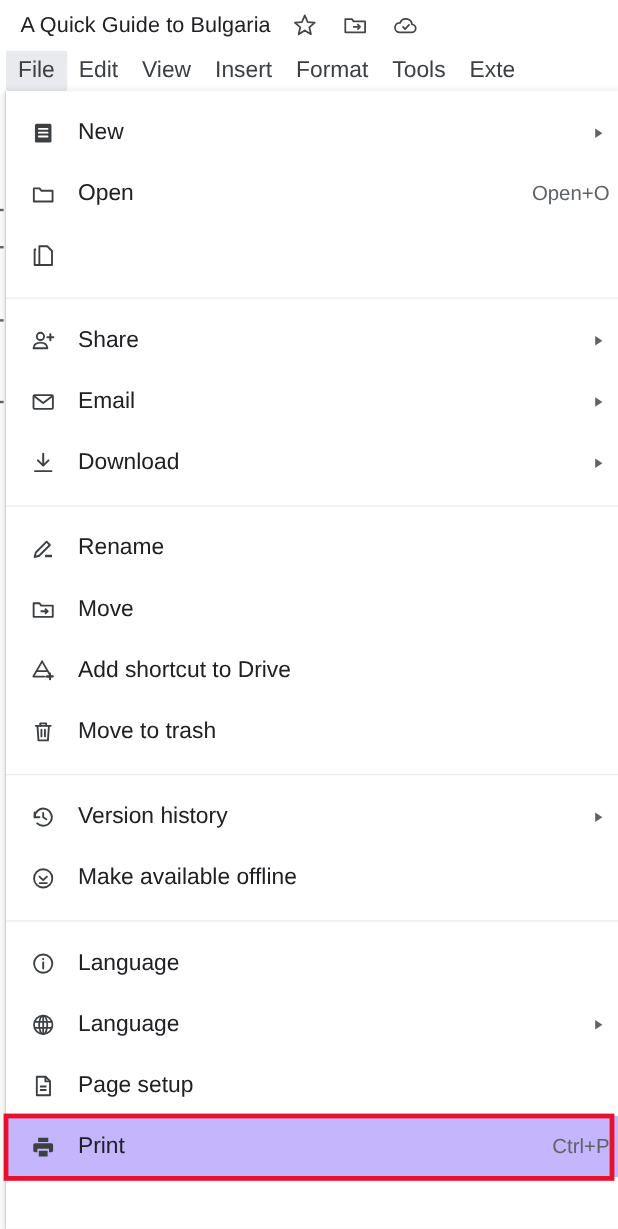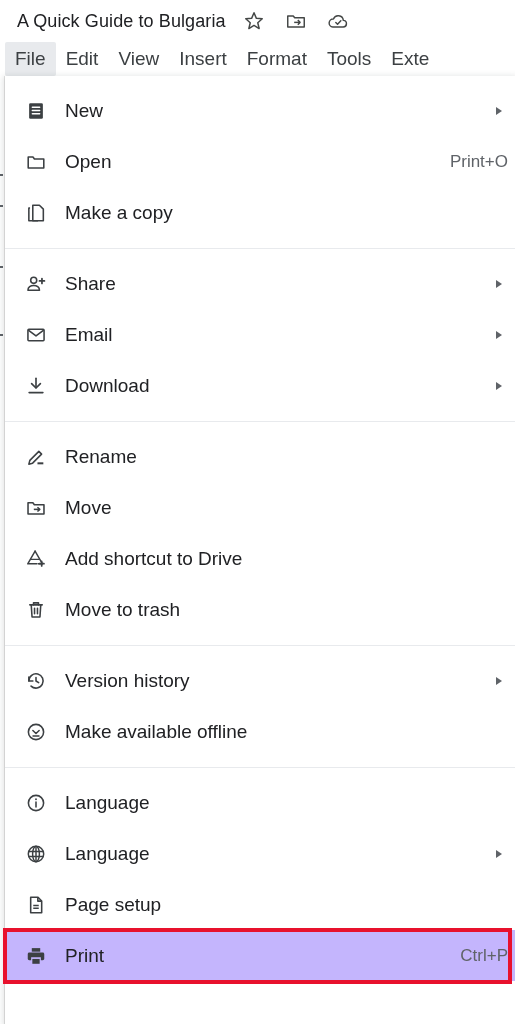--- a/index.html
+++ b/index.html
@@ -221,31 +221,30 @@
     </span>
   </div>
 
   <div class="menu-item">
     <span class="mi-icon">
       <svg viewBox="0 0 24 24" width="22" height="22" fill="none" stroke="currentColor" stroke-width="1.7" stroke-linejoin="round">
         <path d="M3.5 18.5v-12h5.2l1.6 2.2h10.2v9.8z"></path>
       </svg>
     </span>
     <span class="mi-label">Open</span>
-    <span class="mi-shortcut">Print+O</span>
+    <span class="mi-shortcut">Open+O</span>
   </div>
 
   <div class="menu-item">
     <span class="mi-icon">
       <svg viewBox="0 0 24 24" width="22" height="22" fill="none" stroke="currentColor" stroke-width="1.7" stroke-linejoin="round">
         <path d="M8.5 3.5h7.2l4.3 4.3v12.7H8.5z"></path>
         <path d="M5.5 6.5H4.2v14h10"></path>
       </svg>
     </span>
-    <span class="mi-label">Make a copy</span>
   </div>
 
   <div class="menu-sep"></div>
 
   <div class="menu-item">
     <span class="mi-icon">
       <svg viewBox="0 0 24 24" width="22" height="22" fill="none" stroke="currentColor" stroke-width="1.7" stroke-linecap="round" stroke-linejoin="round">
         <circle cx="9.5" cy="8" r="3.3"></circle>
         <path d="M3.2 18.8c0-3.3 2.9-5.2 6.3-5.2s6.3 1.9 6.3 5.2z"></path>
         <path d="M18.5 6v5.4M15.8 8.7h5.4" stroke-width="1.9"></path>

